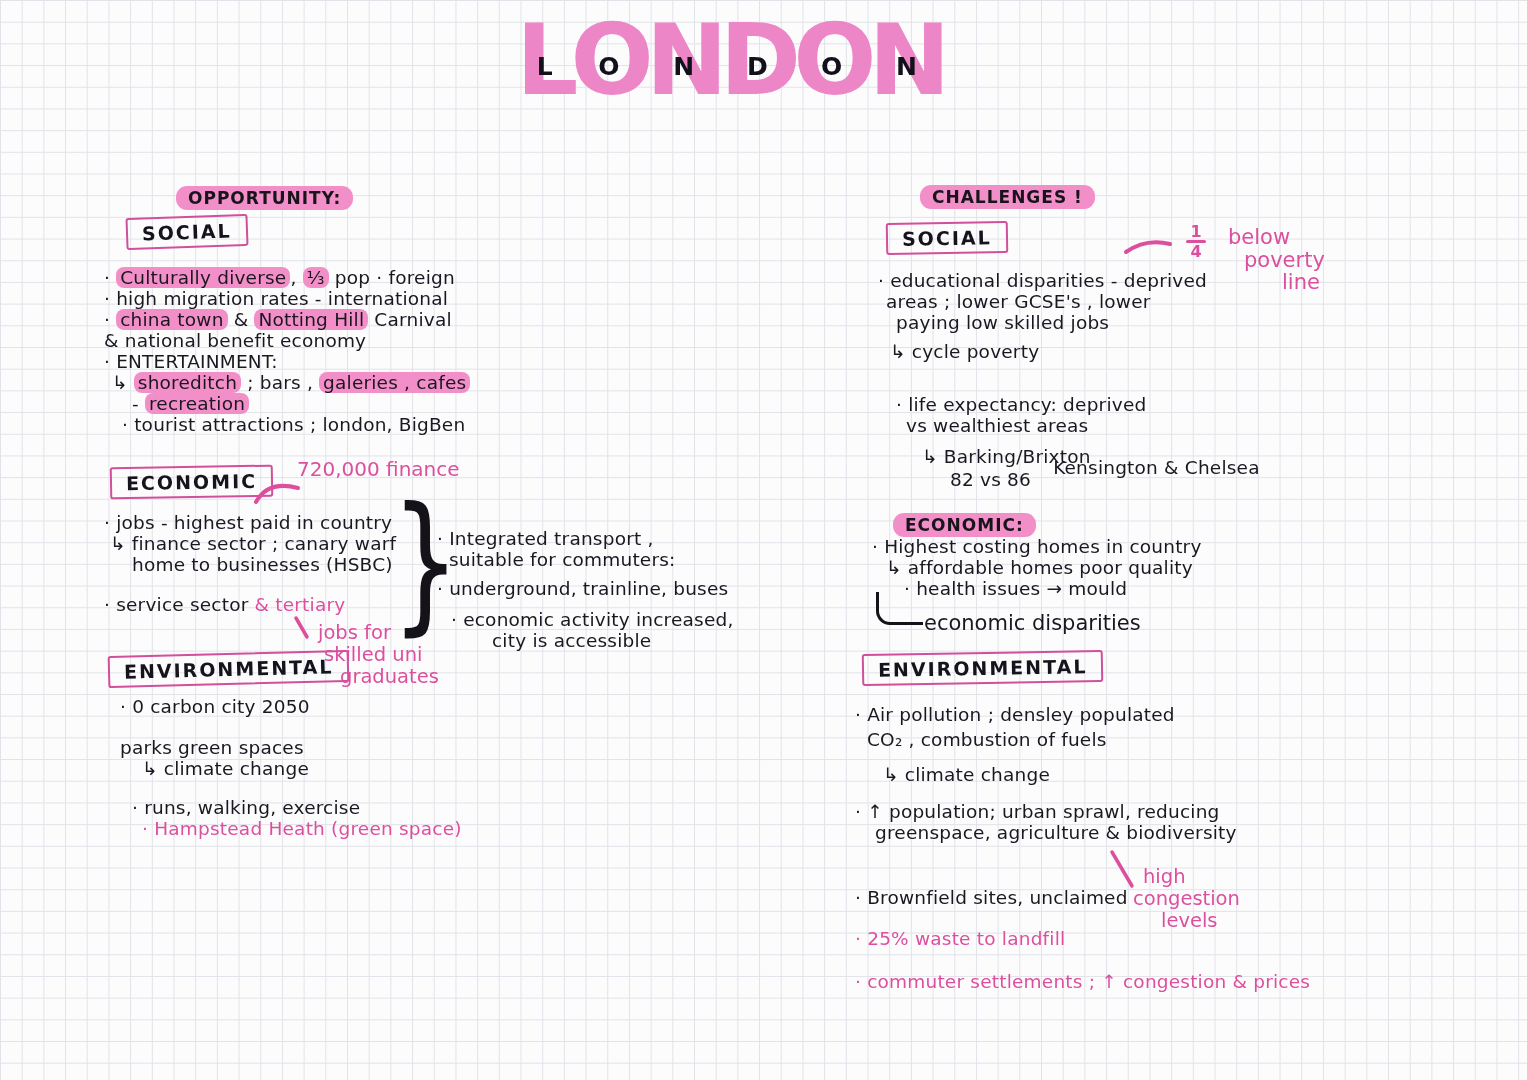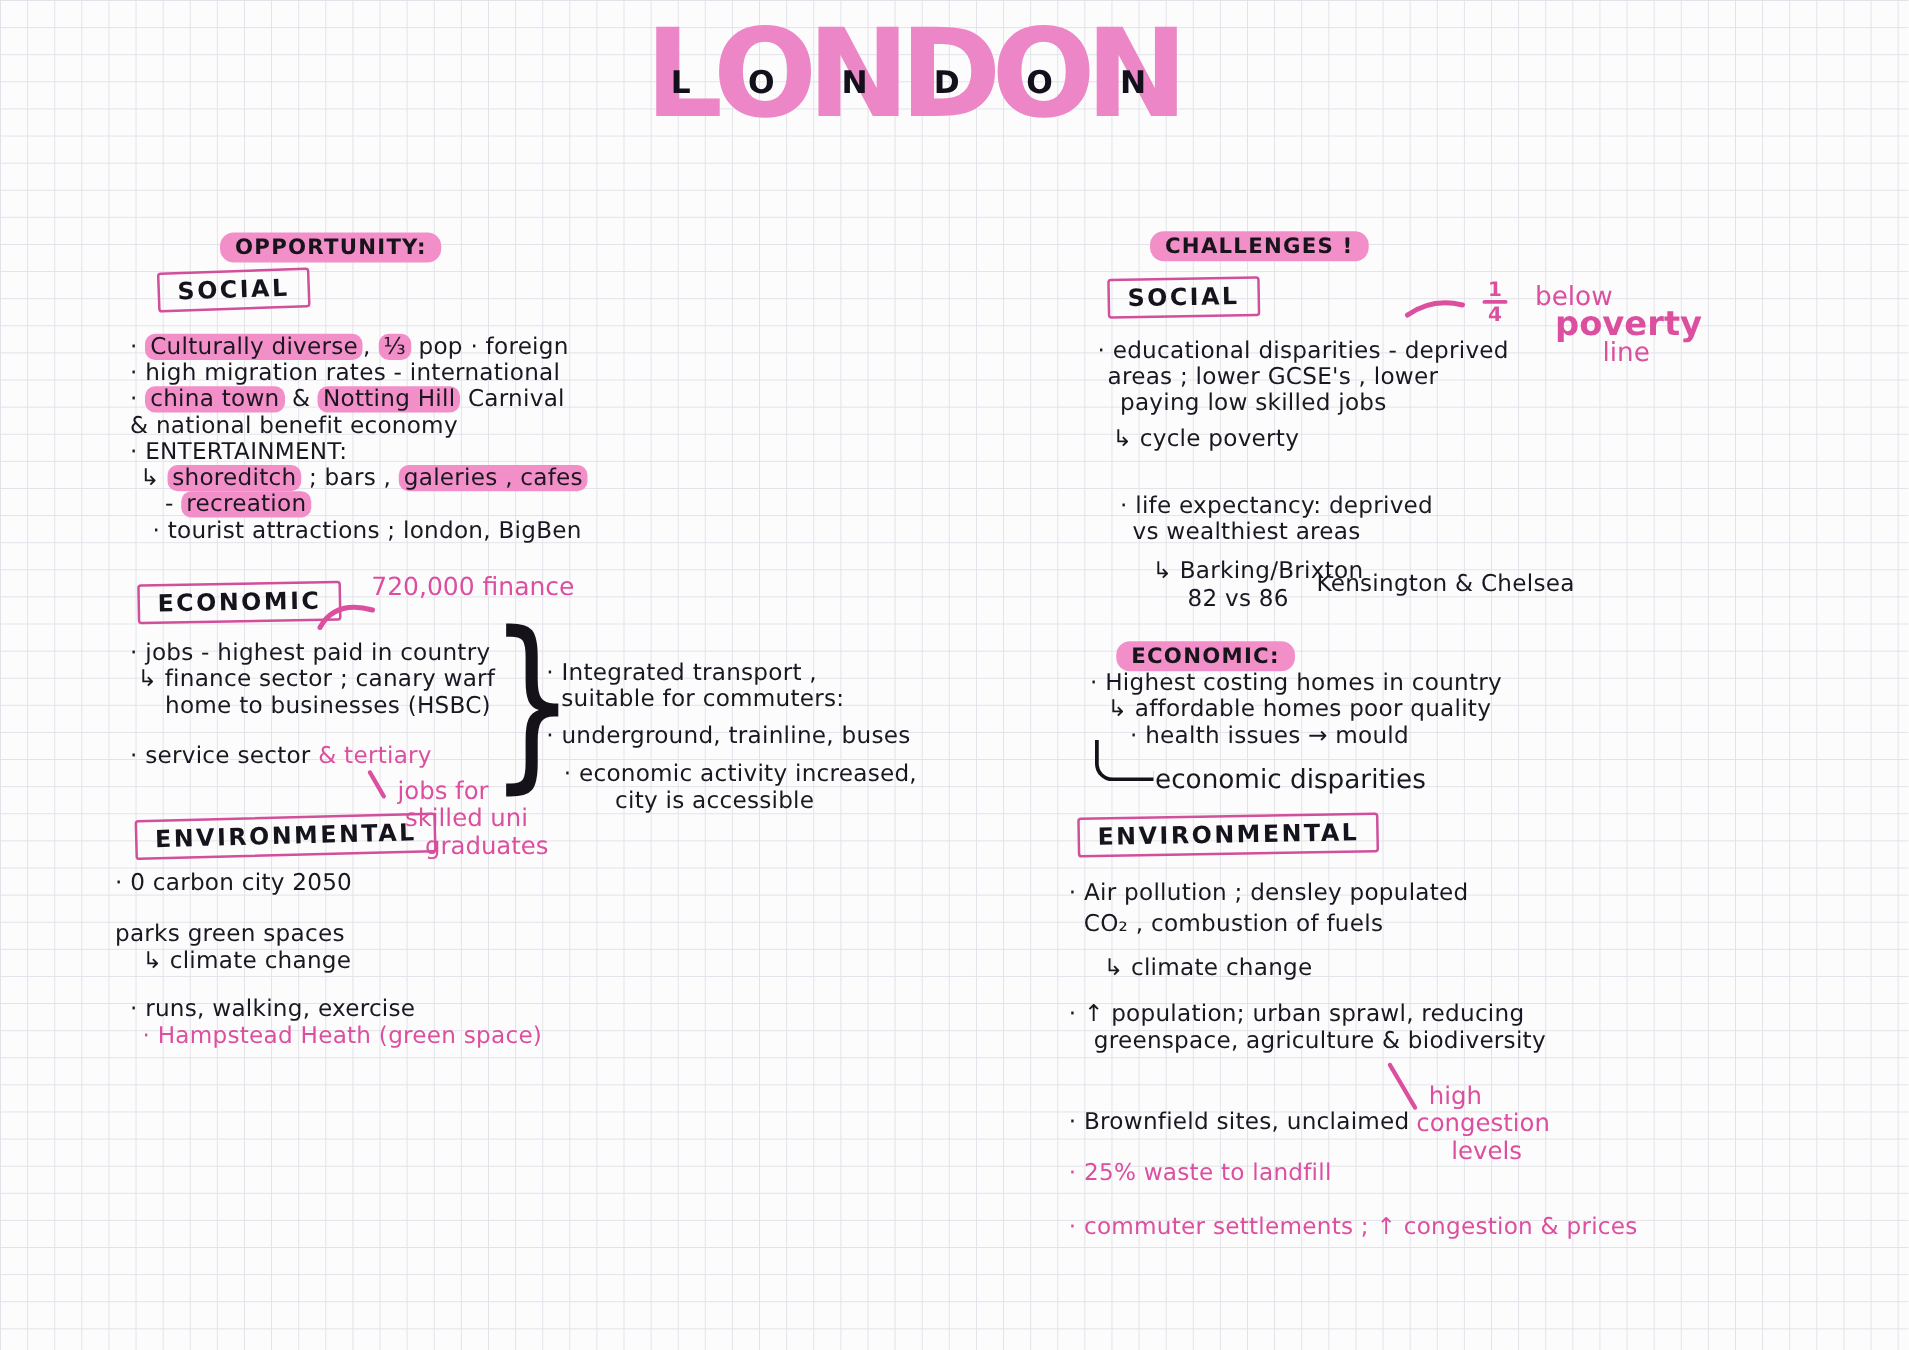--- a/index.html
+++ b/index.html
@@ -64,21 +64,21 @@
   #opp-social .ln:nth-child(8){margin-left:18px;}
   #opp-econ{left:104px;top:512px;}
   #opp-econ .ln:nth-child(2){margin-left:6px;}
   #opp-econ .ln:nth-child(3){margin-left:28px;}
   #opp-econ .ln:nth-child(4){margin-top:19px;}
   #opp-transport{left:437px;top:528px;}
   #opp-transport .ln:nth-child(2){margin-left:12px;}
   #opp-transport .ln:nth-child(3){margin-top:8px;}
   #opp-transport .ln:nth-child(4){margin-top:10px;margin-left:14px;}
   #opp-transport .ln:nth-child(5){margin-left:55px;}
-  #opp-env{left:92px;top:696px;}
+  #opp-env{left:120px;top:696px;}
   #opp-env .ln:nth-child(2){margin-top:20px;}
   #opp-env .ln:nth-child(3){margin-left:22px;}
   #opp-env .ln:nth-child(4){margin-top:18px;margin-left:12px;}
   #opp-env .ln:nth-child(5){margin-left:22px;}
   #opp-env .ln:nth-child(6){margin-top:24px;margin-left:6px;}
   #chal-social{left:878px;top:270px;}
   #chal-social .ln:nth-child(2){margin-left:8px;}
   #chal-social .ln:nth-child(3){margin-left:18px;}
   #chal-social .ln:nth-child(4){margin-left:12px;margin-top:8px;}
   #chal-social .ln:nth-child(5){margin-top:32px;margin-left:18px;}
@@ -184,21 +184,21 @@
 
   <svg style="left:1124px;top:236px;" width="50" height="20">
     <path d="M2,16 Q22,2 46,8" stroke="#dc4f9f" stroke-width="4" fill="none" stroke-linecap="round"></path>
   </svg>
   <div class="frac">
     <span class="num">1</span>
     <span class="bar"></span>
     <span class="den">4</span>
   </div>
   <div class="pink-note" id="poverty-below" style="font-size:21px;">below</div>
-  <div class="pink-note" id="poverty-poverty" style="font-size:27px;font-weight:bold;">poverty</div>
+  <div class="pink-note" id="poverty-poverty" style="font-size:21px;">poverty</div>
   <div class="pink-note" id="poverty-line" style="font-size:21px;">line</div>
 
   <div class="col" id="chal-social">
     <div class="ln">· educational disparities - deprived</div>
     <div class="ln">areas ; lower GCSE's , lower</div>
     <div class="ln">paying low skilled jobs</div>
     <div class="ln">↳ cycle poverty</div>
     <div class="ln">· life expectancy: deprived</div>
     <div class="ln">vs wealthiest areas</div>
     <div class="ln">↳ Barking/Brixton</div>

